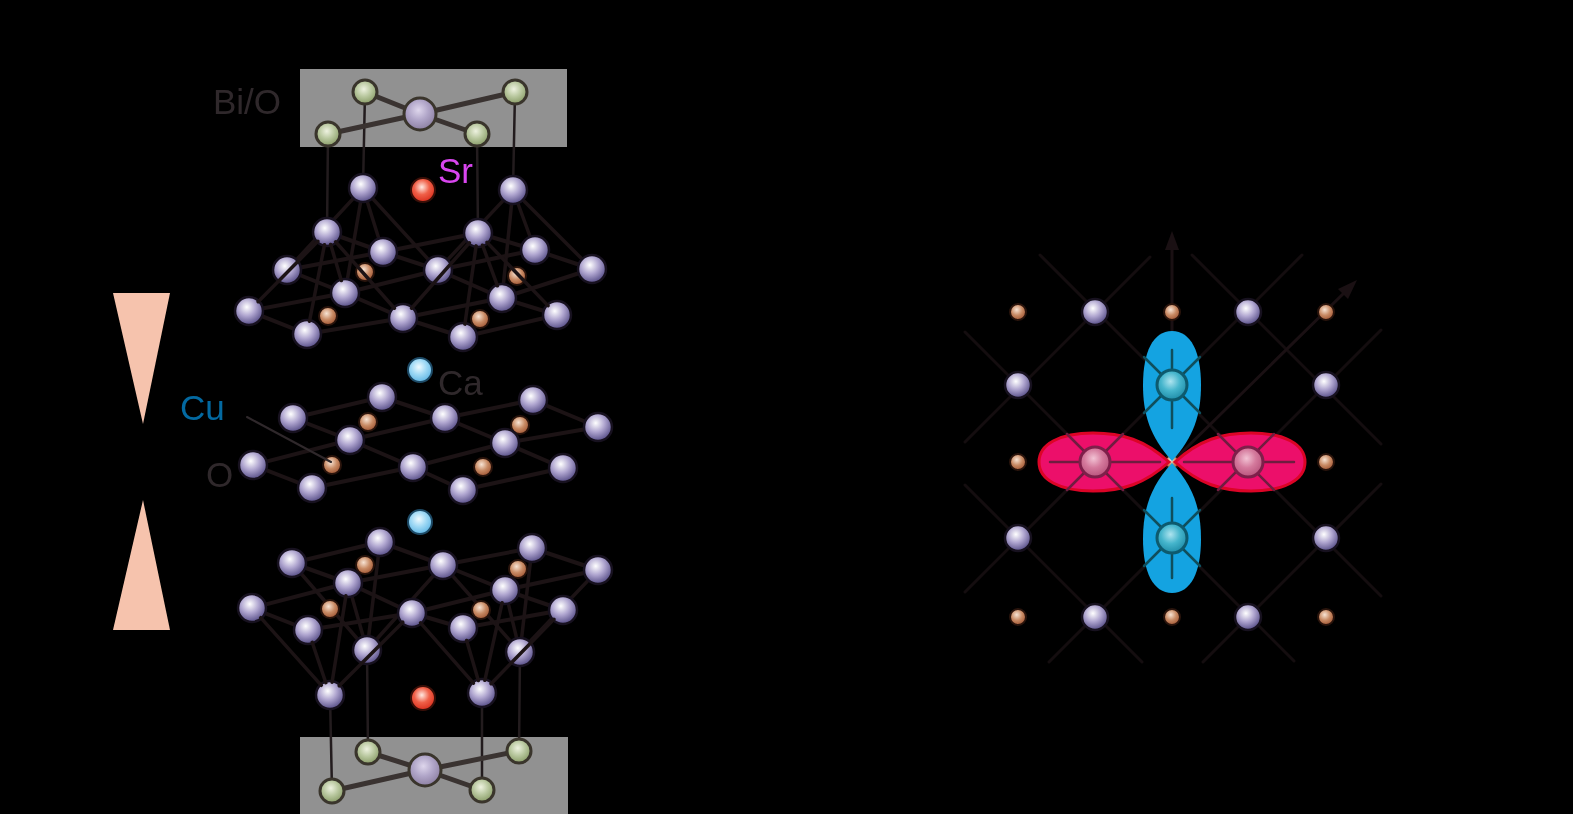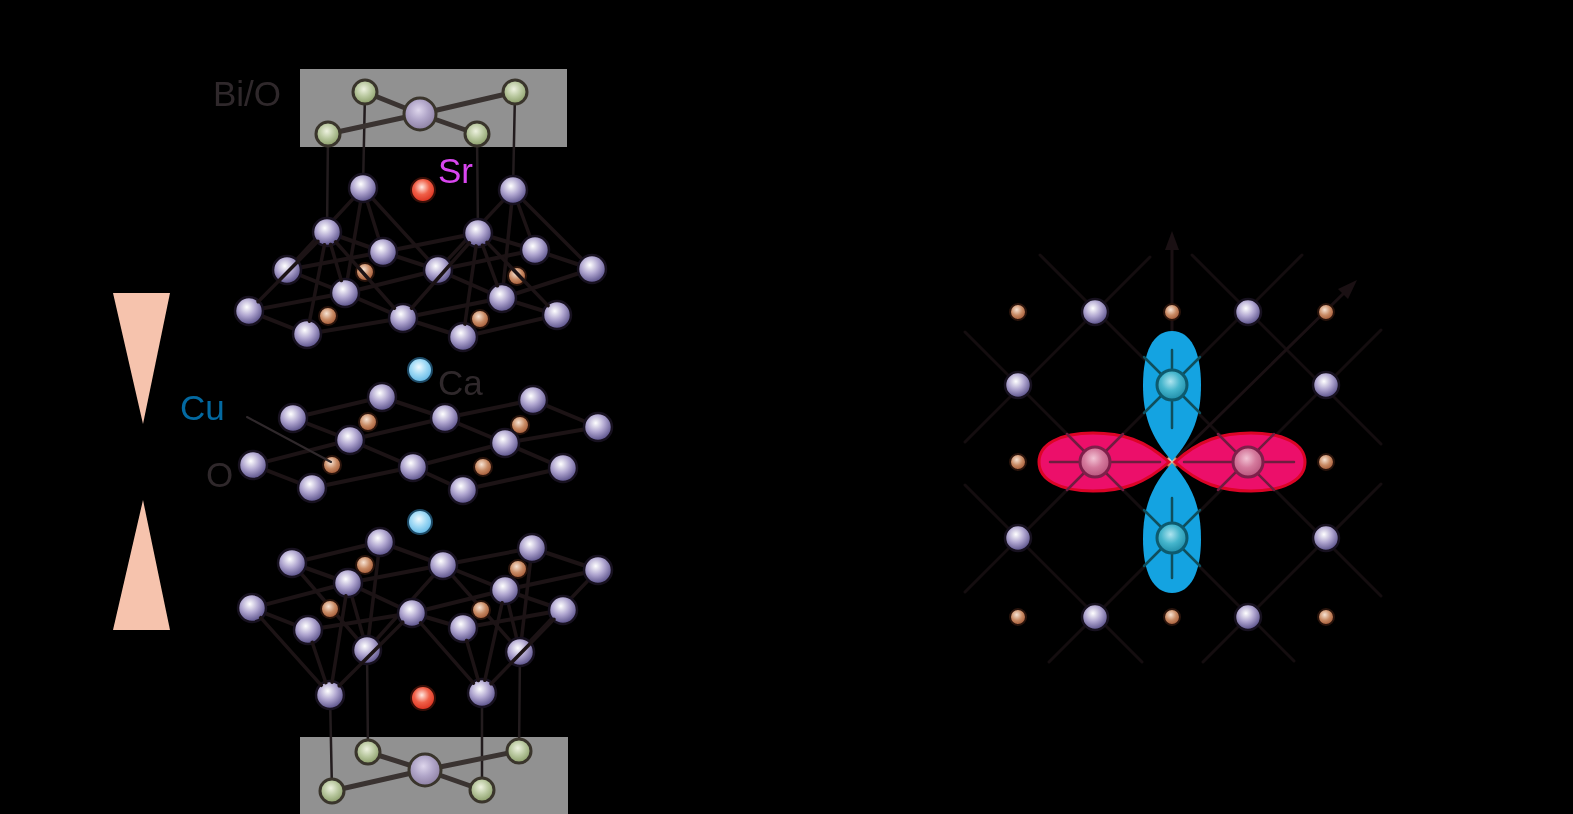--- a/index.html
+++ b/index.html
@@ -296,17 +296,17 @@
     </g>
   <g id="layer-pointer">
       <line x1="247" y1="417" x2="331" y2="462" stroke="#2f282b" stroke-width="2" stroke-linecap="round"></line>
     </g>
   <g id="layer-hourglass">
       <polygon points="113,293,170,293,143,424" fill="#f6c3ad"></polygon>
       <polygon points="143,500,113,630,170,630" fill="#f6c3ad"></polygon>
     </g>
 </svg>
 
-<div class="fig-label" style="left: 213px; top: 76px; color: rgb(47, 40, 43);">Bi/O</div>
+<div class="fig-label" style="left: 213px; top: 84px; color: rgb(47, 40, 43);">Bi/O</div>
 <div class="fig-label" style="left: 438px; top: 153px; color: #d946ef;">Sr</div>
 <div class="fig-label" style="left: 438px; top: 365px; color: rgb(47, 40, 43);">Ca</div>
 <div class="fig-label" style="left: 180px; top: 390px; color: #0369a1;">Cu</div>
 <div class="fig-label" style="left: 206px; top: 457px; color: rgb(47, 40, 43);">O</div>
 
 </body></html>

